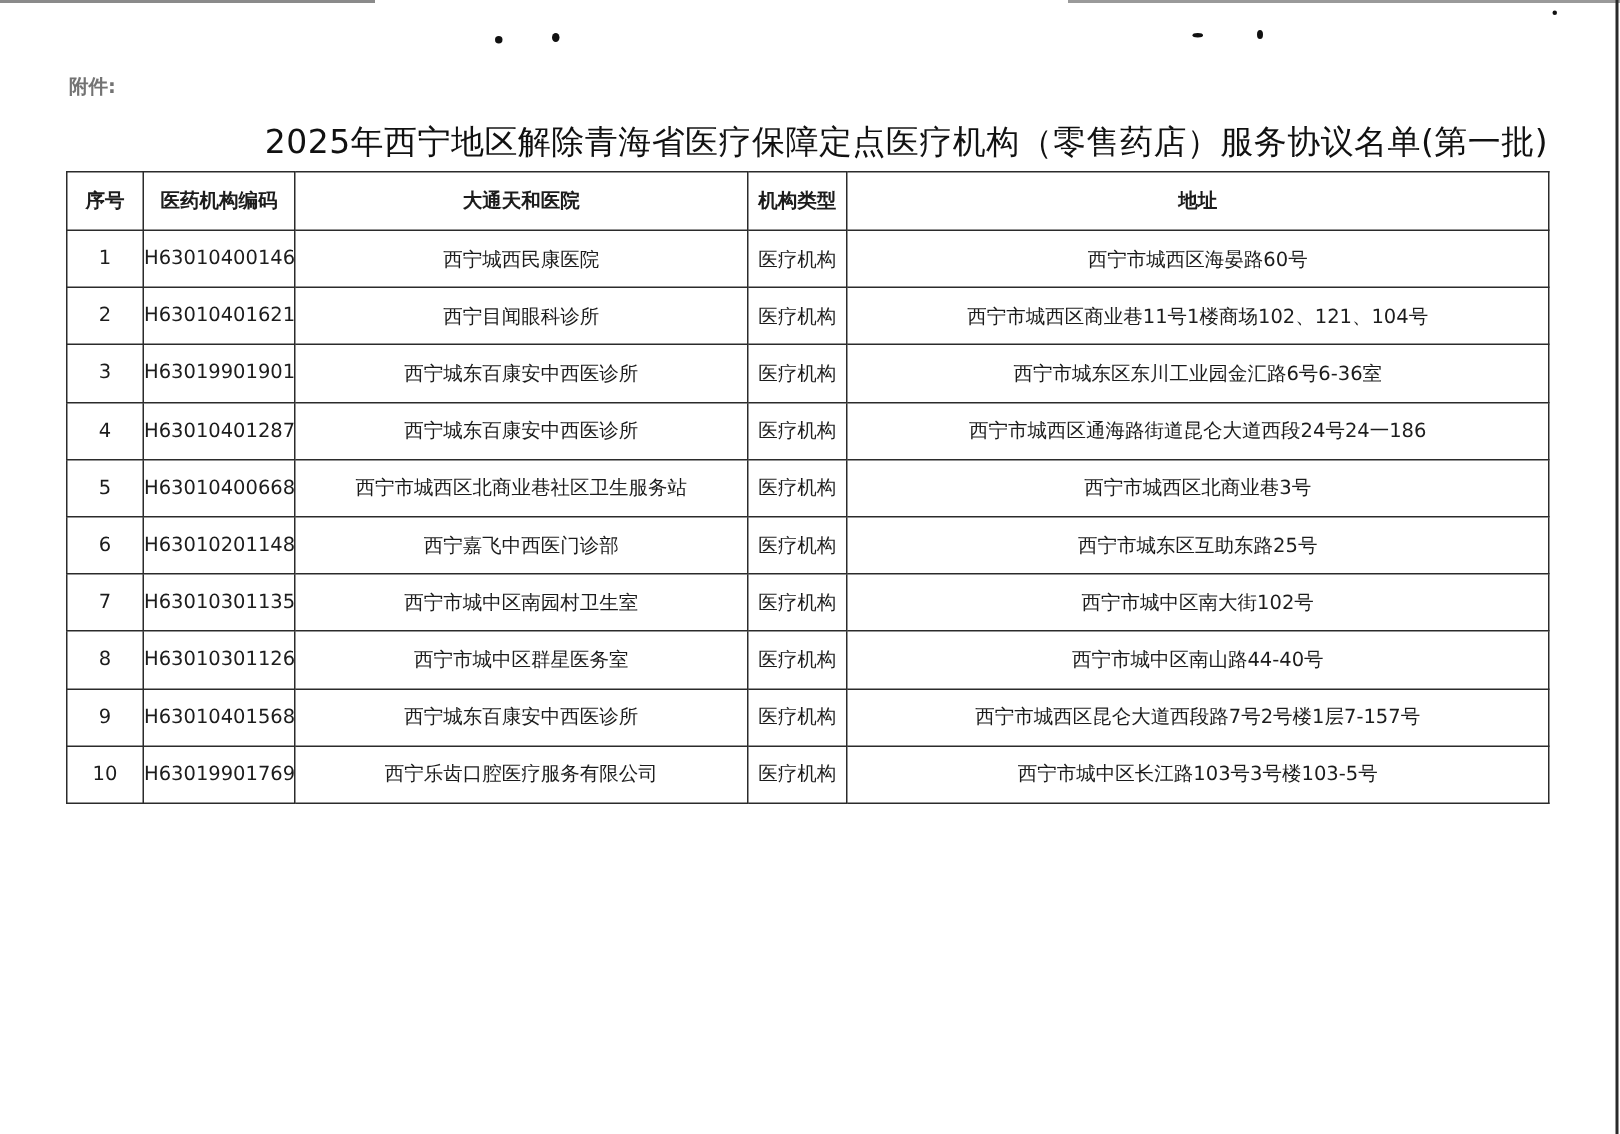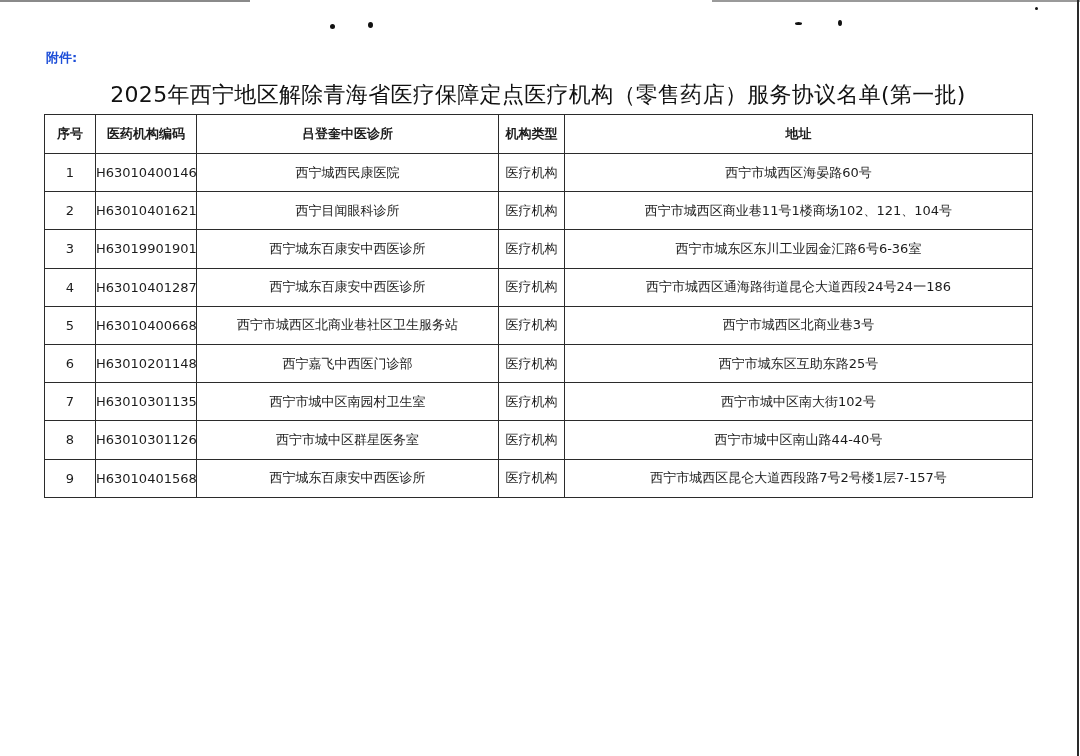--- a/index.html
+++ b/index.html
@@ -34,29 +34,29 @@
       background: #111;
       border-radius: 50%;
     }
     .attachment-label {
       position: absolute;
       left: 46px;
       top: 49px;
       font-size: 13px;
       font-family: "DejaVu Sans", "Liberation Sans", sans-serif;
       font-weight: bold;
-      color: #1d4ed8;
+      color: #737373;
       letter-spacing: 0px;
     }
     .doc-title {
       position: absolute;
       left: 44px;
       width: 988px;
       top: 80px;
-      text-align: center;
+      text-align: right;
       font-size: 22px;
       font-family: "DejaVu Sans", "Liberation Sans", sans-serif;
       color: #111;
       letter-spacing: 0.3px;
       white-space: nowrap;
     }
     table.list-table {
       position: absolute;
       left: 44px;
       top: 114px;
@@ -115,21 +115,21 @@
     <col style="width:51px">
     <col style="width:101px">
     <col style="width:302px">
     <col style="width:66px">
     <col style="width:468px">
   </colgroup>
   <thead>
     <tr>
       <th>序号</th>
       <th>医药机构编码</th>
-      <th>吕登奎中医诊所</th>
+      <th>大通天和医院</th>
       <th>机构类型</th>
       <th>地址</th>
     </tr>
   </thead>
   <tbody id="table-body">
       <tr>
         <td class="col-no">1</td>
         <td class="col-code">H63010400146</td>
         <td class="col-name">西宁城西民康医院</td>
         <td class="col-type">医疗机构</td>
@@ -184,14 +184,21 @@
         <td class="col-type">医疗机构</td>
         <td class="col-address">西宁市城中区南山路44-40号</td>
       </tr>
       <tr>
         <td class="col-no">9</td>
         <td class="col-code">H63010401568</td>
         <td class="col-name">西宁城东百康安中西医诊所</td>
         <td class="col-type">医疗机构</td>
         <td class="col-address">西宁市城西区昆仑大道西段路7号2号楼1层7-157号</td>
       </tr>
+      <tr>
+        <td class="col-no">10</td>
+        <td class="col-code">H63019901769</td>
+        <td class="col-name">西宁乐齿口腔医疗服务有限公司</td>
+        <td class="col-type">医疗机构</td>
+        <td class="col-address">西宁市城中区长江路103号3号楼103-5号</td>
+      </tr>
     </tbody>
 </table>
 
 </body></html>

